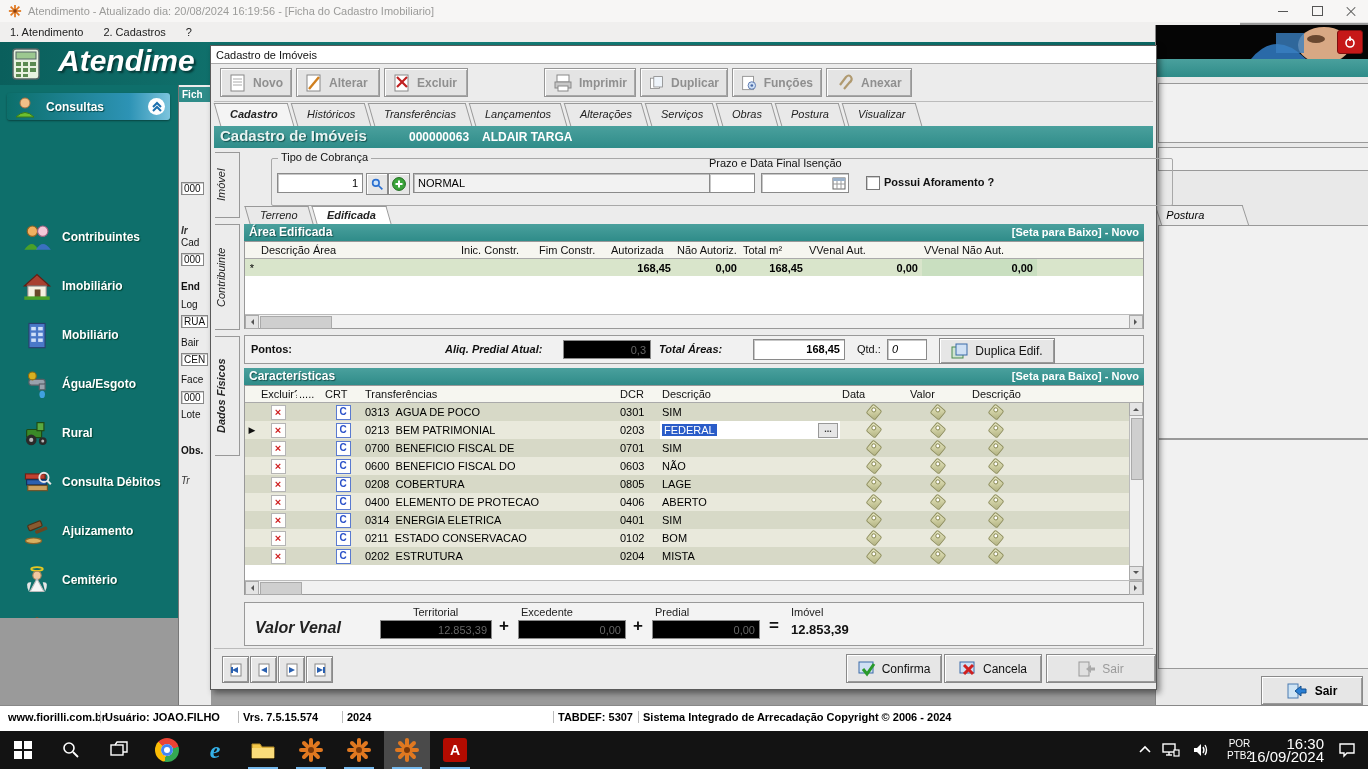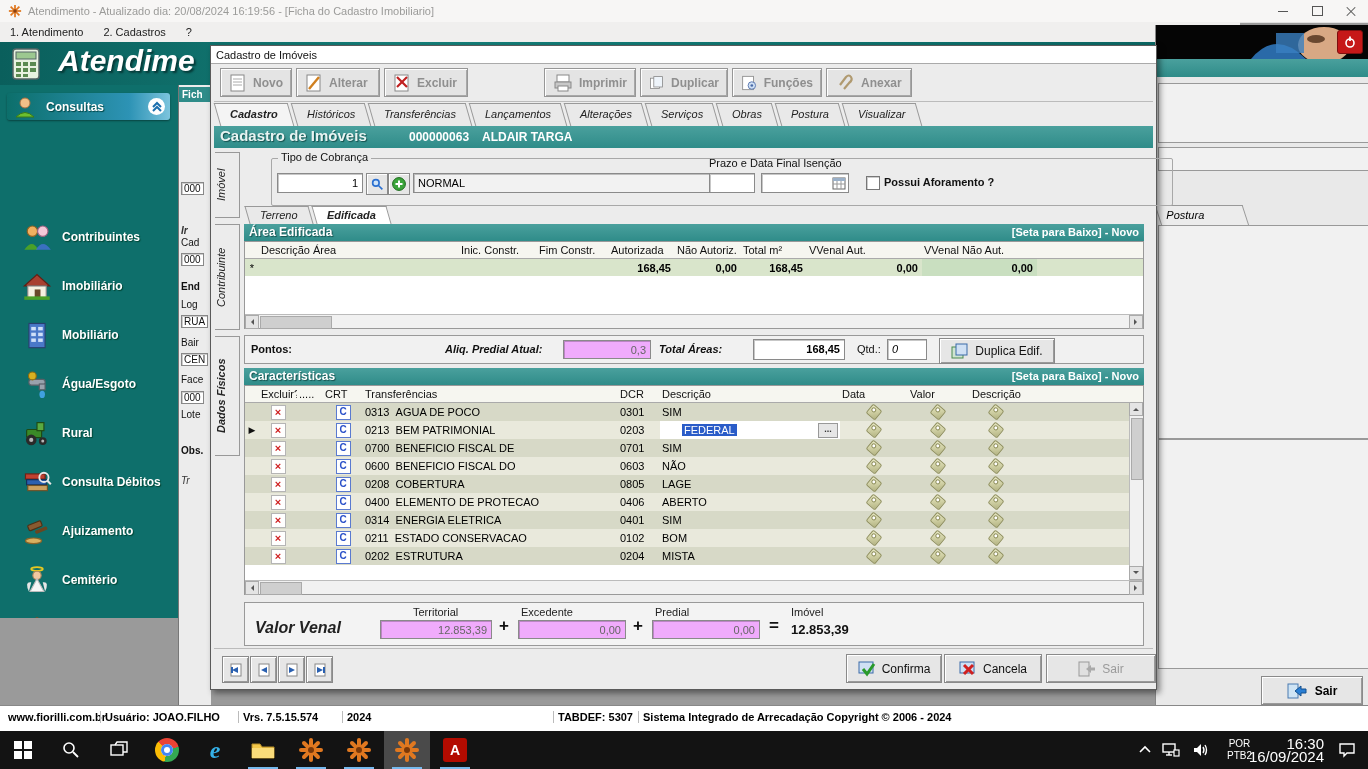--- a/index.html
+++ b/index.html
@@ -58,21 +58,21 @@
   .dlg-teal{position:absolute;left:3px;top:80px;width:939px;height:22px;background:linear-gradient(#4aa09d,#2f8c89);}
   .dlg-teal .big{position:absolute;left:6px;top:1px;font-size:15px;font-weight:bold;color:#e8f4f2;text-shadow:1px 1px 1px #14504d;}
   .dlg-teal .code{position:absolute;left:195px;top:4px;font-size:12px;font-weight:bold;color:#fff;}
   .dlg-teal .nm{position:absolute;left:268px;top:4px;font-size:12px;font-weight:bold;color:#fff;}
   .vtab{position:absolute;left:4px;width:24px;background:#ececec;border:1px solid #999;border-right:none;writing-mode:vertical-rl;transform:rotate(180deg);font-size:11px;font-style:italic;color:#222;text-align:center;}
   .vtab.b{font-weight:bold;}
   
   .grp{position:absolute;border:1px solid #a8a8a8;border-radius:2px;}
   .grp-lab2{position:absolute;top:-8px;left:6px;background:#ececec;font-size:11px;padding:0 3px;color:#111;}
   .fld{position:absolute;background:#fff;border:1px solid #8a8a8a;box-shadow:inset 1px 1px 0 rgba(0,0,0,.22);font-size:11px;line-height:18px;padding:0 4px;box-sizing:border-box;white-space:nowrap;overflow:hidden;}
-  .fld.gray{background:#f0abfc;color:#666;}
+  .fld.gray{background:#000000;color:#666;}
   .fld.r{text-align:right;}
   .fld.bold{font-weight:bold;}
   .fld.it{font-style:italic;}
   .sqbtn{position:absolute;width:20px;height:20px;background:#e6e6e6;border:1px solid #8a8a8a;box-shadow:inset 1px 1px 0 #fff;display:flex;align-items:center;justify-content:center;}
   .chk{position:absolute;width:12px;height:12px;background:#fff;border:1px solid #777;box-shadow:inset 1px 1px 0 rgba(0,0,0,.2);}
   .blab{position:absolute;font-size:11px;font-weight:bold;color:#111;white-space:nowrap;}
   .lab11{position:absolute;font-size:11px;color:#111;white-space:nowrap;}
   
   .sec{position:absolute;left:33px;width:900px;height:17px;background:linear-gradient(#4aa09d,#2f8c89);color:#fff;}
   .sec .t{position:absolute;left:5px;top:1px;font-size:12px;font-weight:bold;text-shadow:1px 1px 1px #14504d;}
@@ -91,21 +91,21 @@
   .crow{height:18px;}
   .crow.dark{background:#d7d9c7;}
   .crow.lite{background:#e9e9dc;}
   .cc{display:flex;align-items:center;height:100%;overflow:hidden;padding:0 2px;box-sizing:border-box;}
   .xic{width:13px;height:13px;background:#fff;border:1px solid #b5b5b5;color:#cf2020;font-weight:bold;font-size:11px;line-height:12px;text-align:center;margin:auto;}
   .cic{width:13px;height:13px;background:#fff;border:1px solid #5a7ad0;color:#2a50c8;font-weight:bold;font-size:10px;line-height:12px;text-align:center;margin:auto;}
   .ptr{font-size:9px;color:#111;margin:auto;}
   .tag{width:10px;height:10px;background:linear-gradient(135deg,#eaeac4,#b4b482);border:1px solid #8f8f5c;border-radius:2px;transform:rotate(40deg);position:relative;margin-left:26px;}
   .tag::after{content:"";position:absolute;left:1px;top:1px;width:3px;height:3px;border-radius:50%;background:#fff;border:1px solid #8f8f5c;}
   .selcell{background:#fff;position:relative;}
-  .selhl{background:#2a5cc8;color:#fff;padding:0 2px;margin-left:20px;}
+  .selhl{background:#2a5cc8;color:#fff;padding:0 2px;}
   .dots3{position:absolute;right:2px;top:2px;width:18px;height:13px;background:#e6e6e6;border:1px solid #999;font-size:9px;line-height:10px;text-align:center;font-weight:bold;color:#333;}
   
   .hscroll{position:absolute;left:0;bottom:0;width:100%;height:14px;background:#f1f1f1;border-top:1px solid #bbb;box-sizing:border-box;}
   .vscroll{position:absolute;right:0;top:16px;width:14px;background:#f1f1f1;border-left:1px solid #bbb;box-sizing:border-box;}
   .sb-btn{position:absolute;width:14px;height:14px;background:#e4e4e4;border:1px solid #aaa;box-sizing:border-box;display:flex;align-items:center;justify-content:center;}
   .tri{width:0;height:0;border:3px solid transparent;}
   .tri.l{border-right-color:#555;margin-right:2px;} .tri.r{border-left-color:#555;margin-left:2px;}
   .tri.u{border-bottom-color:#555;margin-bottom:2px;} .tri.d{border-top-color:#555;margin-top:2px;}
   .thumb{position:absolute;background:#cfcfcf;border:1px solid #aaa;}
   

